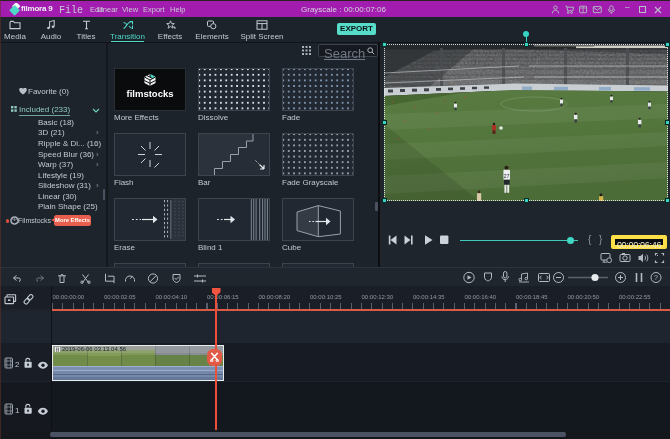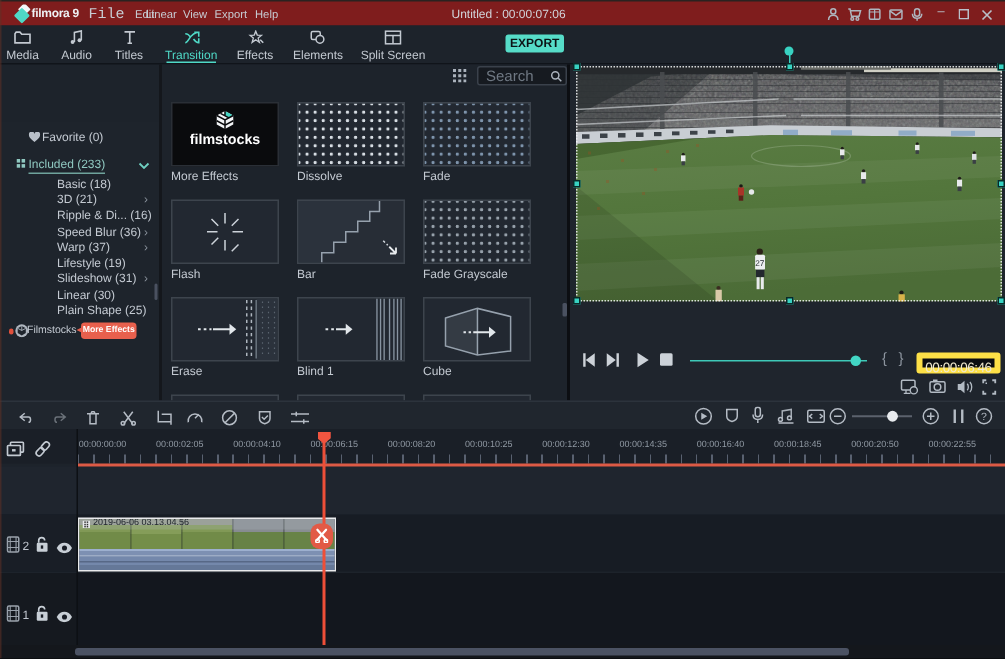--- a/index.html
+++ b/index.html
@@ -1,20 +1,20 @@
 <!DOCTYPE html>
 <html><head>
 <meta charset="utf-8">
 <style>
   html,body{margin:0;padding:0;background:#000;}
   #app{position:relative;width:670px;height:439px;background:#1d232b;overflow:hidden;
        font-family:"Liberation Sans",sans-serif;-webkit-font-smoothing:antialiased;}
   .abs{position:absolute;}
   
-  #titlebar{left:0;top:0;width:670px;height:17px;background:#7f1d1d;border-top:1px solid #2a2220;box-sizing:border-box;}
+  #titlebar{left:0;top:0;width:670px;height:17px;background:#a21caf;border-top:1px solid #2a2220;box-sizing:border-box;}
   .menu{position:absolute;top:3.5px;font-size:8.5px;color:#c7ccd3;}
   
   #tabbar{left:0;top:17px;width:670px;height:26px;background:#1d232b;border-bottom:1px solid #10141a;box-sizing:border-box;}
   .tab{position:absolute;top:3px;text-align:center;color:#c3c9d1;font-size:8px;}
   .tab .ic{height:11px;margin-bottom:1px;}
   .tab.active{color:#4fd8c6;}
   #exportbtn{position:absolute;left:337px;top:6px;width:39px;height:12px;background:#56dcc8;color:#0c1214;
      font-size:8px;font-weight:bold;text-align:center;line-height:12px;border-radius:2px;}
   
   #sidebar{left:0;top:43px;width:106px;height:224px;background:#1e242c;margin-top:38px;}
@@ -70,21 +70,21 @@
       <rect x="4.2" y="0.2" width="6" height="6" rx="0.6" transform="rotate(45 7.2 3.2)" fill="#f4f6f8"></rect>
       <rect x="1.8" y="3.6" width="7.6" height="7.6" rx="0.8" transform="rotate(45 5.6 7.4)" fill="#4fd8c6"></rect>
     </svg>
     <span class="menu" style="left:21px;top:3px;font-weight:bold;color:#eef1f4;font-size:8px;letter-spacing:-0.2px;">filmora 9</span>
     <span class="menu" style="left:59px;font-size:10px;font-family:Liberation Mono, monospace;">File</span>
     <span class="menu" style="left:90px;font-size:7.5px;text-align:center;">Edit</span>
     <span class="menu" style="left:97px;font-size:7.5px;">Linear</span>
     <span class="menu" style="left:122px;font-size:7.5px;">View</span>
     <span class="menu" style="left:143px;font-size:7.5px;">Export</span>
     <span class="menu" style="left:170px;font-size:7.5px;">Help</span>
-    <span class="menu" style="left:301px;color:#d2d6dc;font-size:8px;">Untitled : 00:00:07:06</span>
+    <span class="menu" style="left:301px;color:#d2d6dc;font-size:8px;">Grayscale : 00:00:07:06</span>
     <svg class="abs" style="left:551px;top:4px" width="68" height="9" viewBox="0 0 68 9" fill="none" stroke="#aeb5be" stroke-width="1">
       <circle cx="4.5" cy="2.6" r="1.7"></circle>
         <path d="M1.4 8.4c0-2 1.3-3.2 3.1-3.2s3.1 1.2 3.1 3.2"></path>
       <path d="M14.5 1h1.2l1 4.8h5l1-3.6h-6.6"></path>
         <circle cx="17.2" cy="7.6" r="0.9"></circle>
         <circle cx="20.6" cy="7.6" r="0.9"></circle>
       <rect x="28.6" y="1.2" width="7" height="6.6" rx="0.8"></rect>
         <path d="M32.1 1.2v6.6M28.6 3h7" stroke-width="0.8"></path>
       <rect x="42.3" y="1.6" width="8" height="6" rx="0.6"></rect>
         <path d="M42.3 2.2l4 3 4-3"></path>
@@ -206,21 +206,21 @@
         <rect x="3.5" width="2" height="2"></rect>
         <rect x="7" width="2" height="2"></rect>
         <rect y="3.5" width="2" height="2"></rect>
         <rect x="3.5" y="3.5" width="2" height="2"></rect>
         <rect x="7" y="3.5" width="2" height="2"></rect>
         <rect y="7" width="2" height="2"></rect>
         <rect x="3.5" y="7" width="2" height="2"></rect>
         <rect x="7" y="7" width="2" height="2"></rect>
       </svg>
     <div id="searchbox">
-      <span style="position:absolute;left:5px;top:1px;font-size:10px;color:#6f7883;">Search</span>
+      <span style="position:absolute;left:5px;top:1px;font-size:13px;color:#6f7883;text-decoration:underline;">Search</span>
       <svg style="position:absolute;right:2px;top:1.5px" width="8" height="8" viewBox="0 0 8 8">
           <circle cx="3.2" cy="3.2" r="2.4" fill="none" stroke="#aab2bc" stroke-width="1"></circle>
           <path d="M5 5l2.2 2.2" stroke="#aab2bc" stroke-width="1"></path>
         </svg>
     </div>
 
     <div class="thumb" style="left:6px;top:25px;background:#0a0b0d;border-color:#2a2f36;">
       <svg style="margin:4px auto 0" width="16" height="15" viewBox="0 0 16 15">
           <path d="M8 1l5.5 3v6L8 13 2.5 10V4z" fill="#f2f4f6"></path>
           <path d="M8 1l5.5 3-2.7 1.5L8 4z" fill="#45d6c4"></path>

